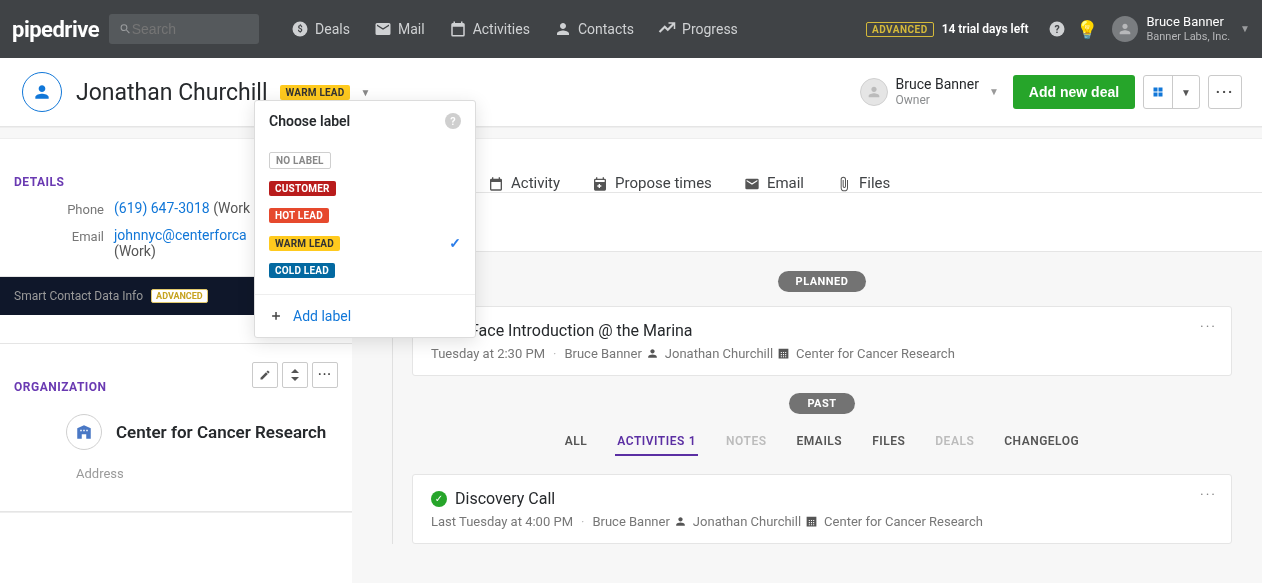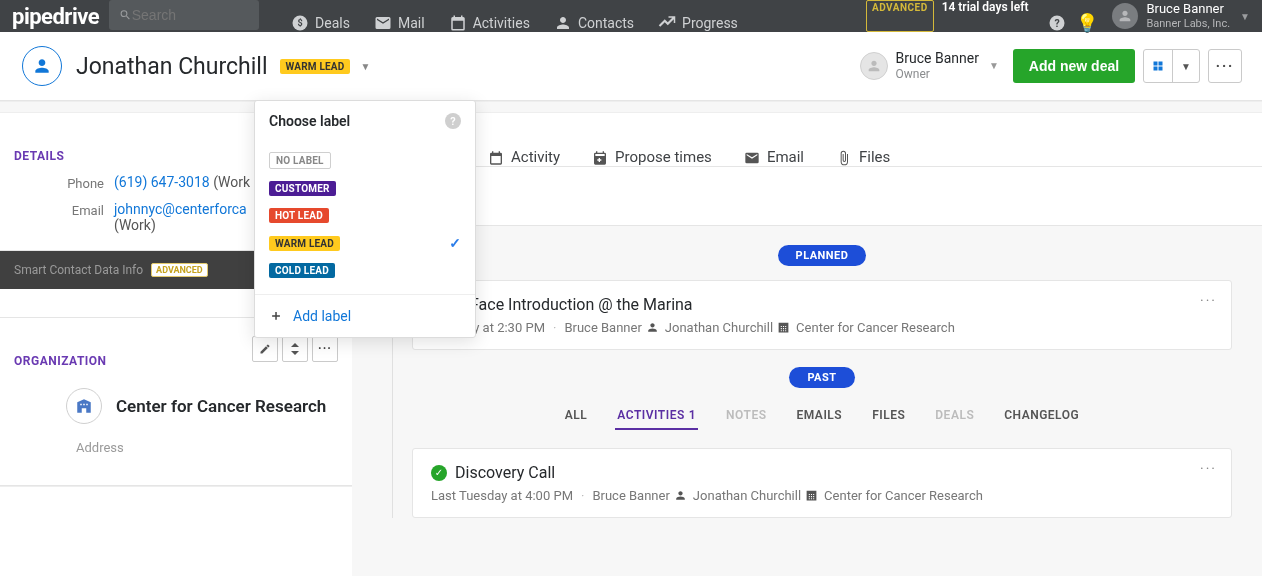--- a/index.html
+++ b/index.html
@@ -1,19 +1,19 @@
 <!DOCTYPE html>
 <html><head>
 <meta charset="utf-8">
 <style>
   * { box-sizing: border-box; margin: 0; padding: 0; }
   body { font-family: -apple-system, BlinkMacSystemFont, "Segoe UI", Roboto, Helvetica, Arial, sans-serif; font-size: 14px; color: #26292c; background: #fff; width: 1262px; }
   
   
-  .topbar { background: #404346; height: 32px; display: flex; padding: 0 12px; color: #cfd1d3; }
+  .topbar { background: #404346; height: 58px; display: flex; align-items: center; padding: 0 12px; color: #cfd1d3; }
   .logo { color: #fff; font-weight: 700; font-size: 22px; letter-spacing: -0.5px; margin-right: 10px; display:flex; align-items:center; }
   .search-box { background: #55595c; border-radius: 3px; display: flex; align-items: center; padding: 0 10px; height: 30px; width: 150px; margin-right: 20px; }
   .search-box input { background: transparent; border: none; color: #bbb; outline: none; font-size: 14px; width: 100%; }
   .nav-item { display: flex; align-items: center; padding: 0 12px; height: 45px; color: #cfd1d3; font-size: 14px; cursor: pointer; }
   .nav-item svg, .nav-item .nicon { margin-right: 6px; fill: #cfd1d3; }
   .spacer { flex: 1; }
   .badge-adv { border: 1px solid #d4b93a; color: #d4b93a; font-size: 10px; font-weight: 700; padding: 1px 5px; border-radius: 2px; margin-right: 8px; letter-spacing: .5px; }
   .trial-text { color: #fff; font-size: 12px; font-weight: 600; margin-right: 14px; }
   .top-icon { width: 30px; display:flex; justify-content:center; align-items:center; height:45px; cursor:pointer; }
   .bulb { color:#ffd64f; font-size:18px; }
@@ -50,37 +50,37 @@
   .panel { padding: 12px 14px; border-bottom: 1px solid #e5e5e5; }
   .panel-head { display:flex; align-items:center; margin-bottom: 6px; }
   .panel-title { font-size:12px; font-weight:700; letter-spacing:.5px; color:#6a3ab2;margin-top:24px; }
   .panel-org .panel-title { color:#6a3ab2; }
   .panel-actions { margin-left:auto; display:flex; }
   .mini-btn { border:1px solid #cacaca; background:#fff; width:26px; height:26px; border-radius:2px; display:flex;align-items:center;justify-content:center; margin-left:4px; cursor:pointer; font-size:12px; color:#444;}
   .field-row { display:flex; align-items:flex-start; padding: 5px 0; font-size:14px; }
   .field-label { width:100px; text-align:right; color:#777; font-size:13px; padding-right:10px; padding-top:2px; }
   .field-val { flex:1; color:#26292c; }
   .field-val a { color:#1177d8; text-decoration:none; }
-  .smart-row { background:#404040; padding:12px 14px; font-size:12px; color:#9a9a9a; display:flex; align-items:flex-end;}
+  .smart-row { background:#0f172a; padding:12px 14px; font-size:12px; color:#9a9a9a; display:flex; align-items:flex-end;}
   .smart-badge { background:#fff; border:1px solid #e2c96b; color:#c6a320; font-size:9px; font-weight:700; padding:1px 4px; border-radius:2px; margin-left:8px;}
   
   .org-block { display:flex; align-items:center; padding: 14px 0 16px 52px; }
   .org-icon { width:36px; height:36px; border:1px solid #d0d0d0; border-radius:50%; display:flex;align-items:center;justify-content:center; margin-right:14px; color:#4a78c5; }
   .org-name { font-size:17px; font-weight:600; }
   .addr-label { color:#9a9a9a; font-size:13px; padding-left:62px; padding-bottom:18px; }
   
   
   .action-tabs { background:#fff; border-bottom:1px solid #e5e5e5; padding: 0 30px; display:flex; align-items:center; height:54px; }
   .atab { display:flex; align-items:flex-end; color:#404346; padding:0 16px; height:100%; cursor:pointer; font-size:15px;}
   .atab svg { margin-right:7px; fill:#555; }
   .notes-input { background:#fff; border-bottom:1px solid #e5e5e5; padding: 16px 30px 24px; color:#bbb; font-size:15px; }
   
   .timeline { padding: 14px 30px 0 60px; position:relative; }
   .timeline::before { content:""; position:absolute; left:40px; top:0; bottom:0; width:1px; background:#e0e0e0; }
-  .pill { background:#1d4ed8; color:#fff; font-size:11px; font-weight:700; padding:4px 18px; border-radius:14px; letter-spacing:.5px; }
+  .pill { background:#737373; color:#fff; font-size:11px; font-weight:700; padding:4px 18px; border-radius:14px; letter-spacing:.5px; }
   .pill-row { text-align:center; margin: 6px 0 18px; }
   .card { background:#fff; border:1px solid #e5e5e5; border-radius:3px; padding:14px 18px; margin-bottom:18px; position:relative; }
   .card-title { font-size:16px; font-weight:400; margin-bottom:6px; display:flex; align-items:center;}
   .card-title .tick { width:16px;height:16px;border-radius:50%;background:#26a52a; margin-right:8px; display:flex;align-items:center;justify-content:center;color:#fff;font-size:10px;}
   .card-meta { color:#777; font-size:13px; display:flex; align-items:center; flex-wrap:wrap; gap:4px;}
   .card-meta .sep { margin:0 4px; color:#bbb;}
   .card-meta svg { vertical-align:middle; margin-right:2px; fill:#555;}
   .card-more { position:absolute; top:12px; right:14px; color:#888; cursor:pointer; letter-spacing:2px;}
   
   .filter-tabs { display:flex; justify-content:center; gap:26px; margin:4px 0 18px; font-size:12px; font-weight:600; color:#555; letter-spacing:.5px;}
@@ -91,21 +91,21 @@
   .right-col { position:relative; }
 
   
   .popover { position:absolute; top:100px; left:254px; width:222px; background:#fff; border:1px solid #dcdcdc; border-radius:3px; box-shadow:0 4px 18px rgba(0,0,0,.12); z-index:20; }
   .pop-head { padding:12px 14px; font-size:14px; font-weight:600; display:flex; align-items:center; border-bottom:1px solid transparent;}
   .pop-head .help { margin-left:auto; width:16px;height:16px;border-radius:50%;background:#cfcfcf;color:#fff;font-size:11px;display:flex;align-items:center;justify-content:center;}
   .pop-body { padding: 4px 14px 10px; }
   .pop-item { display:flex; align-items:center; padding:6px 0; cursor:pointer;}
   .lbl { font-size:10px; font-weight:700; padding:2px 6px; border-radius:2px; letter-spacing:.2px;}
   .lbl-nolabel{ background:#fff; border:1px solid #cfcfcf; color:#888;}
-  .lbl-customer{ background:#4c1d95; color:#fff;}
+  .lbl-customer{ background:#b91c1c; color:#fff;}
   .lbl-hot{ background:#e6492d; color:#fff;}
   .lbl-warm{ background:#ffca1e; color:#333;}
   .lbl-cold{ background:#0369a1; color:#fff;}
   .check { margin-left:auto; color:#2b7de9; font-weight:700;}
   .pop-foot { border-top:1px solid #eee; padding:12px 14px; display:flex; align-items:center; color:#1177d8; cursor:pointer; font-size:14px;}
   .pop-foot .plus { color:#444; margin-right:10px; font-weight:700;}
   
   svg { display:block; }
   .hr { height:12px; background:#f7f7f7; border-top:1px solid #eee; border-bottom:1px solid #eee;}
 </style>

